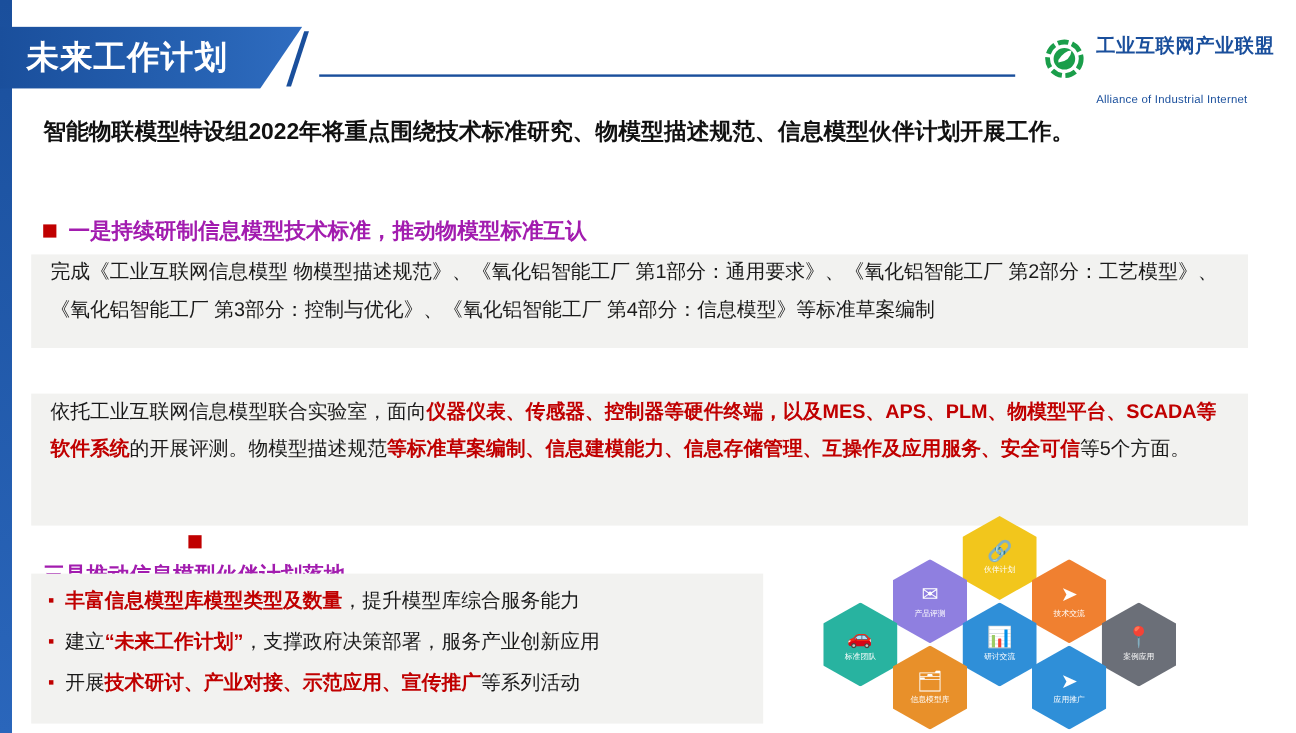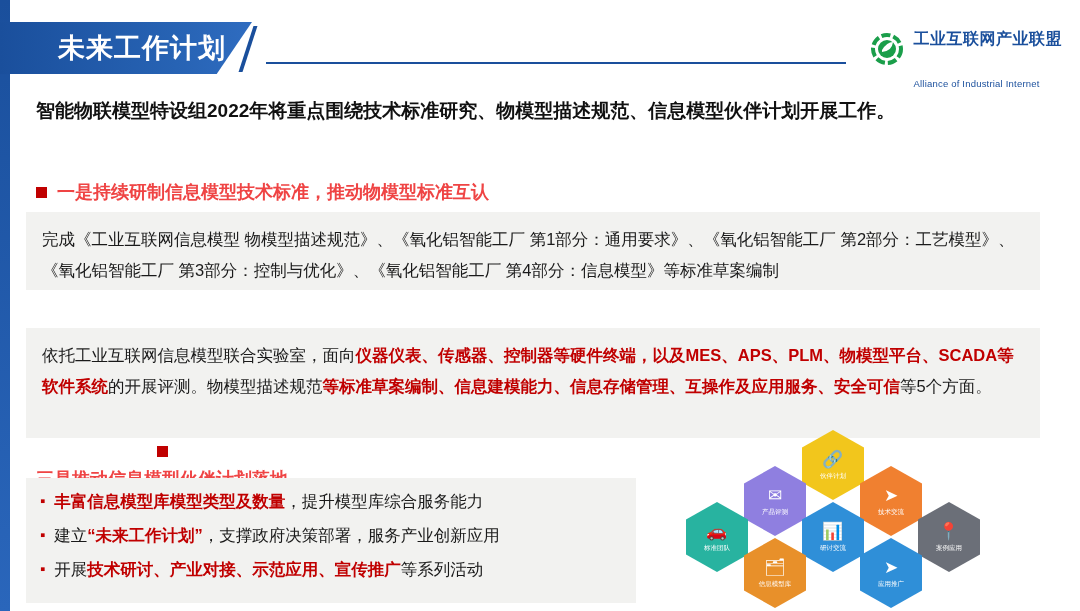--- a/index.html
+++ b/index.html
@@ -38,21 +38,20 @@
     clip-path: polygon(0 0, 100% 0, 86% 100%, 0 100%);
   }
   .title-text {
     position: absolute;
     left: 22px; top: 33px;
     color: #ffffff;
     font-size: 27px;
     font-weight: bold;
     letter-spacing: 1px;
     line-height: 30px;
-    margin-left: 36px;
   }
   .title-slash {
     position: absolute;
     left: 246px; top: 26px;
     width: 4px; height: 46px;
     background: #1a4f9c;
     transform: skewX(-18deg);
   }
   .title-rule {
     position: absolute;
@@ -97,32 +96,32 @@
     color: #111111;
     line-height: 38px;
   }
   .bullet-head {
     position: absolute;
     display: flex;
     align-items: center;
     gap: 10px;
     font-size: 18px;
     font-weight: bold;
-    color: #ef4444;
+    color: #a21caf;
   }
   .sq {
     width: 11px; height: 11px;
     background: #c00000;
     display: inline-block;
   }
   .panel {
     position: absolute;
     background: #f2f2f0;
     box-sizing: border-box;
-    padding: 12px 16px;
+    padding: 0 16px;
     font-size: 16.5px;
     line-height: 31px;
     color: #1a1a1a;
   }
   .red { color: #c00000; font-weight: bold; }
   .subitem {
     display: flex;
     align-items: flex-start;
     gap: 9px;
     font-size: 16.5px;

